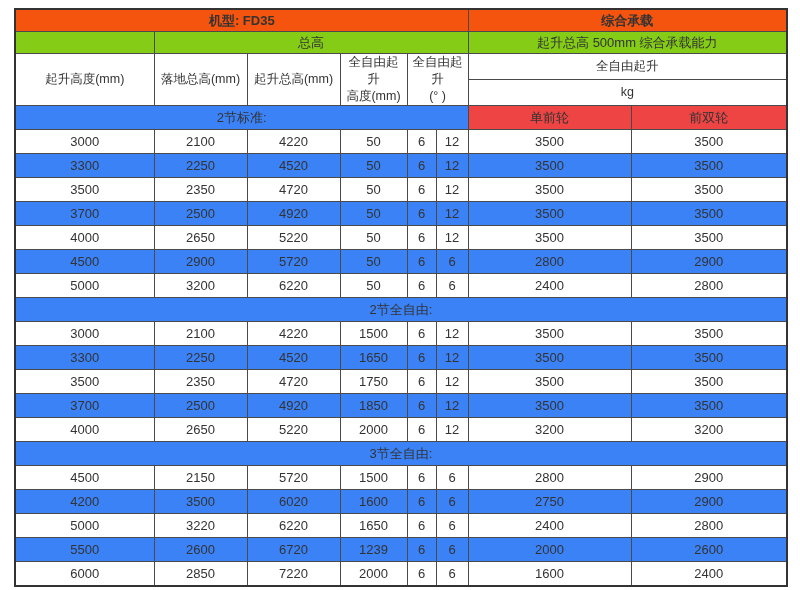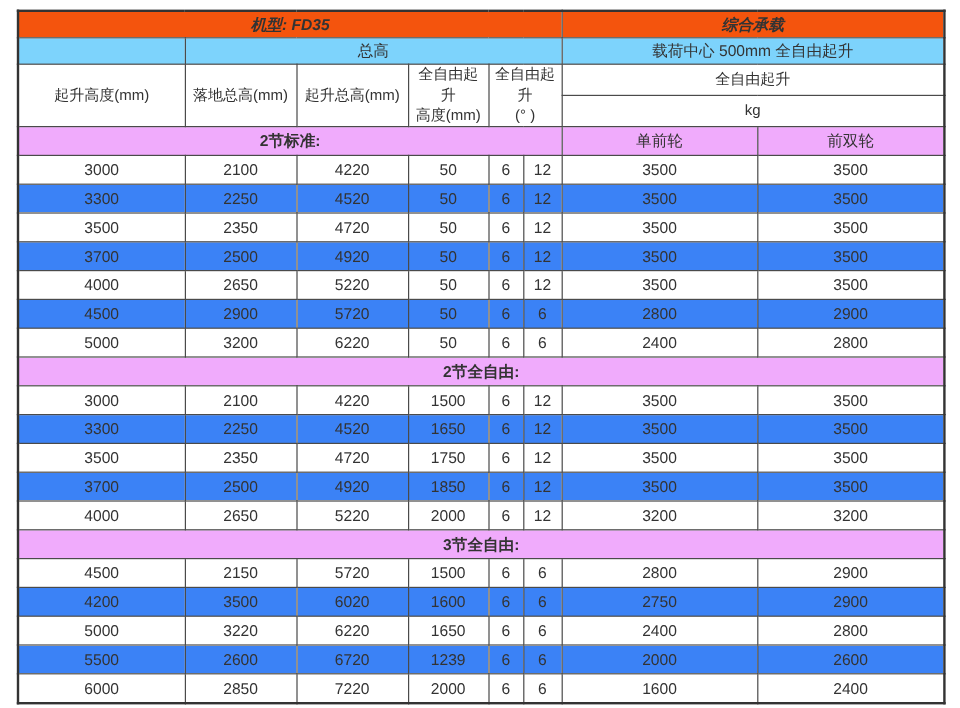--- a/index.html
+++ b/index.html
@@ -22,57 +22,57 @@
   }
   table.spec td {
     border: 1px solid #4a4a4a;
     text-align: center;
     vertical-align: middle;
     color: #333333;
     font-size: 13px;
     padding: 0 2px;
     overflow: hidden;
   }
-  tr.top-row td { height: 21px; font-style: italic; }
+  tr.top-row td { height: 21px; }
   tr.sub-row td { height: 21px; }
   tr.colhead-row td, tr.colhead-row2 td { height: 25px; }
   tr.section-row td { height: 23px; }
   tr.data-row td { height: 23px; }
 
   td.orange {
     background: #F4540D;
     color: #ffffff;
     font-weight: bold;
     font-size: 14px;
   }
   td.model-cell {
     text-align: left;
     padding-left: 12px;
   }
   td.grayhead {
-    background: #7dd3fc;
+    background: #84cc16;
     font-size: 12.5px;
   }
   tr.colhead-row td, tr.colhead-row2 td {
     background: #ffffff;
     font-size: 12.5px;
     white-space: pre-line;
     line-height: 1.35;
   }
   td.section-label {
-    background: #f0abfc;
+    background: #3b82f6;
     color: #EB5E16;
-    font-weight: bold;
+    font-weight: normal;
     font-size: 14px;
     text-align: left;
     padding-left: 10px;
     margin-left: 44px;
   }
   td.wheel-head {
-    background: #f0abfc;
+    background: #ef4444;
     font-size: 12.5px;
     color: #333333;
   }
   tr.data-row td { background: #ffffff; }
   tr.data-row.alt td { background: #3b82f6; }
 </style>
 </head>
 <body>
 
 <div class="sheet">
@@ -88,21 +88,21 @@
       <col style="width:156px">
     </colgroup>
     <tbody>
       <tr class="top-row">
         <td colspan="6" class="orange model-cell">机型: FD35</td>
         <td colspan="2" class="orange">综合承载</td>
       </tr>
       <tr class="sub-row">
         <td class="grayhead"></td>
         <td colspan="5" class="grayhead">总高</td>
-        <td colspan="2" class="grayhead">载荷中心  500mm  全自由起升</td>
+        <td colspan="2" class="grayhead">起升总高  500mm  综合承载能力</td>
       </tr>
       <tr class="colhead-row">
         <td rowspan="2">起升高度(mm)</td>
         <td rowspan="2">落地总高(mm)</td>
         <td rowspan="2">起升总高(mm)</td>
         <td rowspan="2">全自由起升
 高度(mm)</td>
         <td rowspan="2" colspan="2">全自由起升
 (°  )</td>
         <td colspan="2">全自由起升</td>

